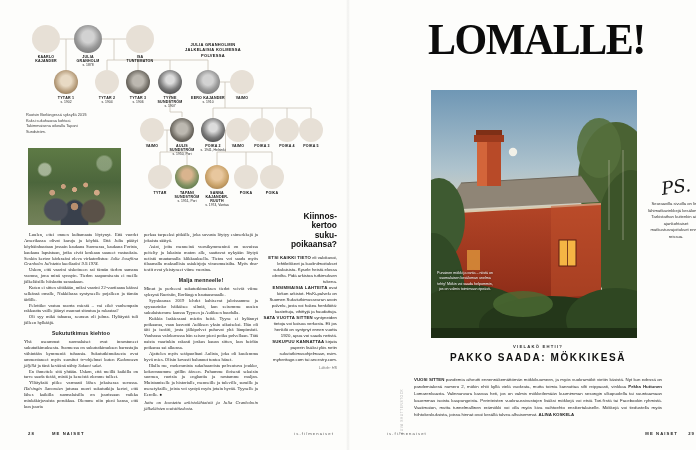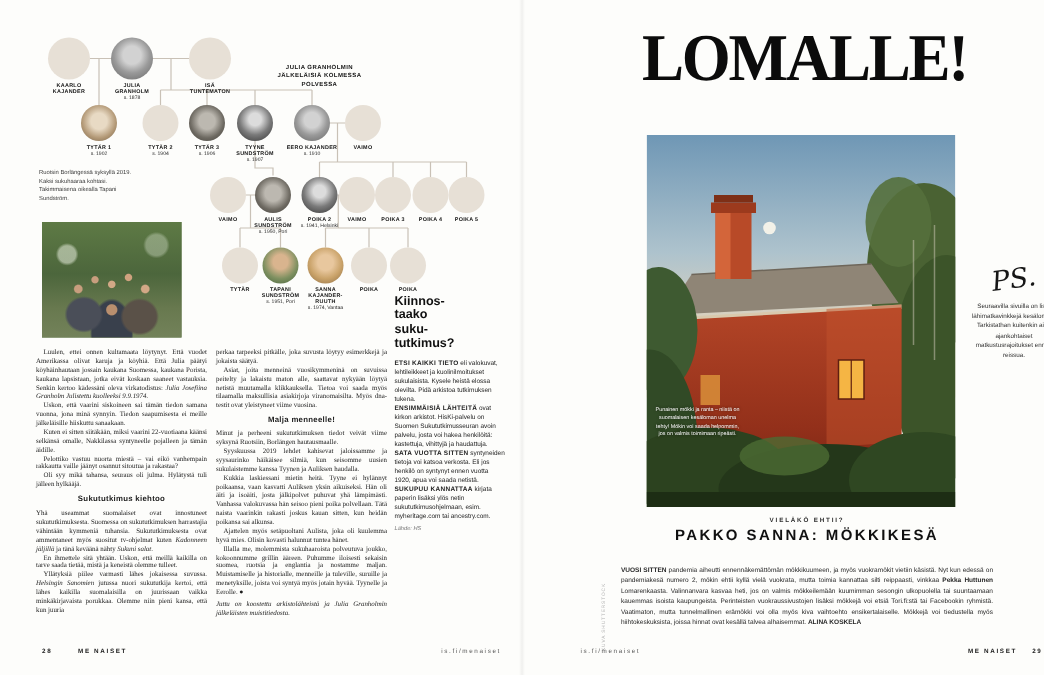--- a/index.html
+++ b/index.html
@@ -67,21 +67,21 @@
   .bodyp.ind{text-indent:5px;}
   .bodyp.note{margin-top:2px;}
   .it{font-style:italic;}
   .bd{font-weight:700;}
   .colhead{
     font-family:"Liberation Sans","DejaVu Sans",sans-serif;
     font-size:5.2px;font-weight:700;text-align:center;margin:4px 0 2.5px 0;letter-spacing:.2px;
   }
 
   
-  .sidebar{position:absolute;left:263px;top:196px;width:74px;text-align:left;}
+  .sidebar{position:absolute;left:263px;top:212px;width:74px;text-align:right;}
   .sb-title{font-size:8.4px;font-weight:700;line-height:1.12;margin-bottom:5px;color:#111;}
   .sb-item{font-size:4.3px;line-height:1.4;margin-bottom:0;color:#222;}
   .sb-lead{font-weight:700;letter-spacing:.2px;}
   .sb-source{font-size:3.8px;font-style:italic;color:#777;margin-top:3px;}
 
   
   .footer{position:absolute;top:431px;left:0;width:348px;height:12px;
     font-size:4.2px;letter-spacing:1.1px;color:#222;}
   .f-num{position:absolute;font-weight:600;}
   .f-brand{position:absolute;font-weight:600;}
@@ -267,23 +267,23 @@
       <p class="bodyp ind"><span>Syyskuussa 2019 lehdet kahisevat jaloissamme ja syysaurinko häikäisee silmiä, kun seisomme uusien sukulaistemme kanssa Tyynen ja Auliksen haudalla.</span></p>
       <p class="bodyp ind"><span>Kukkia laskiessani mietin heitä. Tyyne ei hylännyt poikaansa, vaan kasvatti Auliksen yksin aikuiseksi. Hän oli äiti ja isoäiti, josta jälkipolvet puhuvat yhä lämpimästi. Vanhassa valokuvassa hän seisoo pieni poika polvellaan. Tätä naista vaarinkin rakasti joskus kauan sitten, kun heidän poikansa sai alkunsa.</span></p>
       <p class="bodyp ind"><span>Ajattelen myös setäpuoltani Aulista, joka oli kuulemma hyvä mies. Olisin kovasti halunnut tuntea hänet.</span></p>
       <p class="bodyp ind"><span>Illalla me, molemmista sukuhaaroista polveutuva joukko, kokoonnumme grillin ääreen. Puhumme iloisesti sekaisin suomea, ruotsia ja englantia ja nostamme maljan. Muistamiselle ja historialle, menneille ja tuleville, suruille ja menetyksille, joista voi syntyä myös jotain hyvää. Tyynelle ja Eerolle. ●</span></p>
       <p class="bodyp note"><span class="it">Juttu on koostettu arkistolähteistä ja Julia Granholmin jälkeläisten muistitiedosta.</span></p>
     </div>
 
   <aside class="sidebar">
     <div class="sb-title" id="sb-title">
         <div>Kiinnos-</div>
-        <div>taako</div>
+        <div>kertoo</div>
         <div>suku-</div>
-        <div>tutkimus?</div>
+        <div>poikaansa?</div>
       </div>
     <div id="sb-items">
         <div class="sb-item"><span class="sb-lead">ETSI KAIKKI TIETO</span><span> eli valokuvat, lehtileikkeet ja kuolinilmoitukset sukulaisista. Kysele heistä elossa olevilta. Pidä arkistoa tutkimuksen tukena.</span></div>
         <div class="sb-item"><span class="sb-lead">ENSIMMÄISIÄ LÄHTEITÄ</span><span> ovat kirkon arkistot. HisKi-palvelu on Suomen Sukututkimusseuran avoin palvelu, josta voi hakea henkilöitä: kastettuja, vihittyjä ja haudattuja.</span></div>
         <div class="sb-item"><span class="sb-lead">SATA VUOTTA SITTEN</span><span> syntyneiden tietoja voi katsoa verkosta. Eli jos henkilö on syntynyt ennen vuotta 1920, apua voi saada netistä.</span></div>
         <div class="sb-item"><span class="sb-lead">SUKUPUU KANNATTAA</span><span> kirjata paperin lisäksi ylös netin sukututkimusohjelmaan, esim. myheritage.com tai ancestry.com.</span></div>
       </div>
     <div class="sb-source">Lähde: HS</div>
   </aside>
 
@@ -354,21 +354,21 @@
   </div>
 
   <div class="ps-block">
     <div class="ps-label">PS.</div>
     <div class="ps-text">Seuraavilla sivuilla on lista lähimatkavinkkejä kesälomille. Tarkistathan kuitenkin aina ajankohtaiset matkustusrajoitukset ennen reissua.</div>
   </div>
 
   <div class="photo-credit">KUVA SHUTTERSTOCK</div>
 
   <div class="kicker">VIELÄKÖ EHTII?</div>
-  <h2 class="sub-headline">PAKKO SANNA: MÖKKIKESÄ</h2>
+  <h2 class="sub-headline">PAKKO SAADA: MÖKKIKESÄ</h2>
   <p class="teaser" id="teaser"><span class="bd">VUOSI SITTEN</span><span> pandemia aiheutti ennennäkemättömän mökkikuumeen, ja myös vuokramökit vietiin käsistä. Nyt kun edessä on pandemiakesä numero 2, mökin ehtii kyllä vielä vuokrata, mutta toimia kannattaa silti reippaasti, vinkkaa </span><span class="bd">Pekka Huttunen</span><span> Lomarenkaasta. Valinnanvara kasvaa heti, jos on valmis mökkeilemään kuumimman sesongin ulkopuolella tai suuntaamaan kauemmas isoista kaupungeista. Perinteisten vuokraussivustojen lisäksi mökkejä voi etsiä Tori.fi:stä tai Facebookin ryhmistä. Vaatimaton, mutta tunnelmallinen erämökki voi olla myös kiva vaihtoehto ensikertalaiselle. Mökkejä voi tiedustella myös hiihtokeskuksista, joissa hinnat ovat kesällä talvea alhaisemmat. </span><span class="bd">ALINA KOSKELA</span></p>
 
   <div class="footer footer-right">
     <span class="f-site">is.fi/menaiset</span>
     <span class="f-brand">ME NAISET</span>
     <span class="f-num">29</span>
   </div>
 </div>
 
 </body></html>

